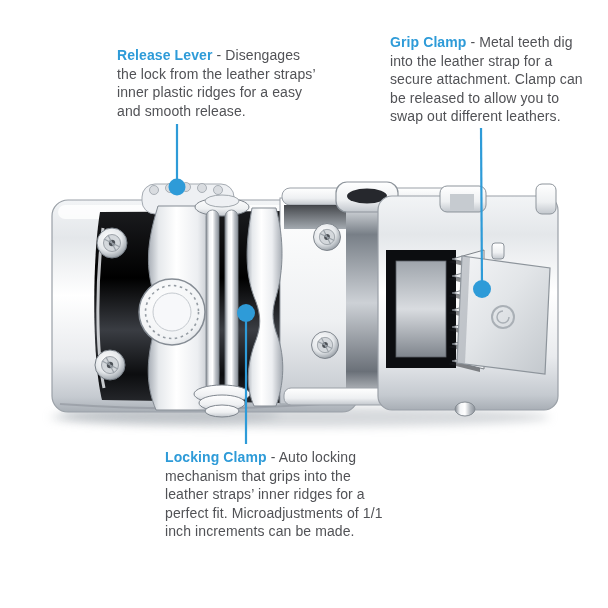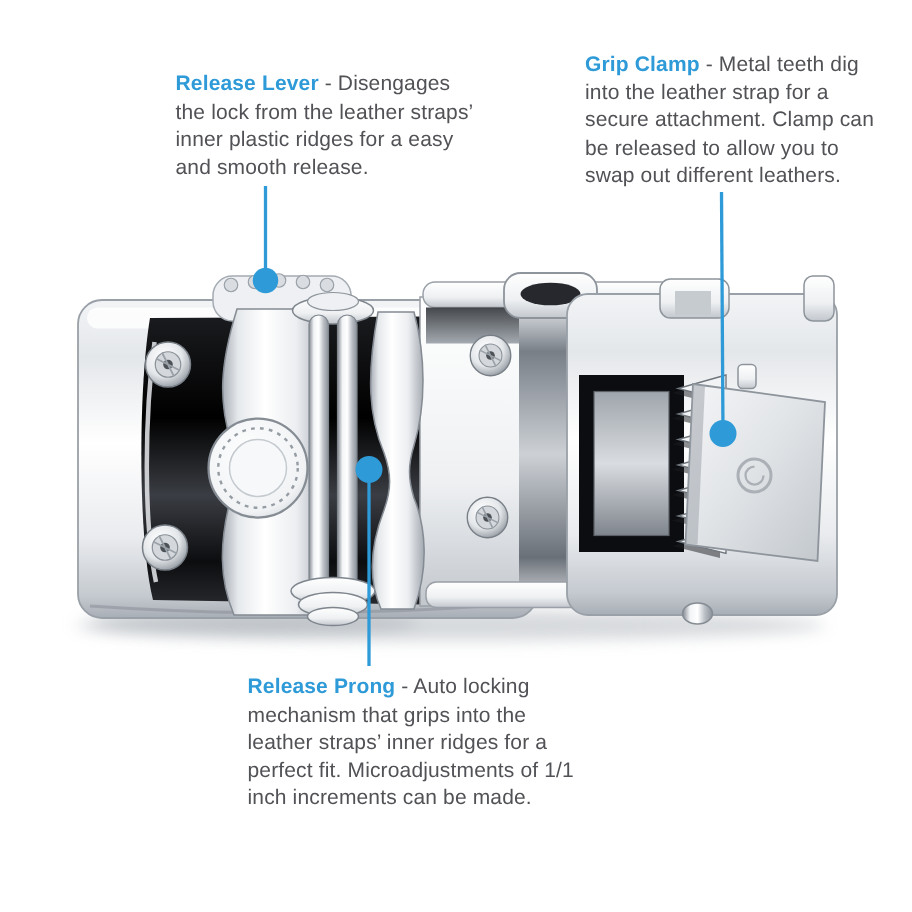--- a/index.html
+++ b/index.html
@@ -198,20 +198,20 @@
     </div>
 
   <div class="callout" id="co-release">
       <p class="co-text"><span class="co-title">Release Lever</span><span class="co-body"> - Disengages
 the lock from the leather straps’
 inner plastic ridges for a easy
 and smooth release.</span></p>
     </div>
 
   <div class="callout" id="co-lock">
-      <p class="co-text"><span class="co-title">Release Prong</span><span class="co-body"> - Auto locking
+      <p class="co-text"><span class="co-title">Locking Clamp</span><span class="co-body"> - Auto locking
 mechanism that grips into the
 leather straps’ inner ridges for a
 perfect fit. Microadjustments of 1/1
 inch increments can be made.</span></p>
     </div>
 
 </div>
 
 </body></html>

